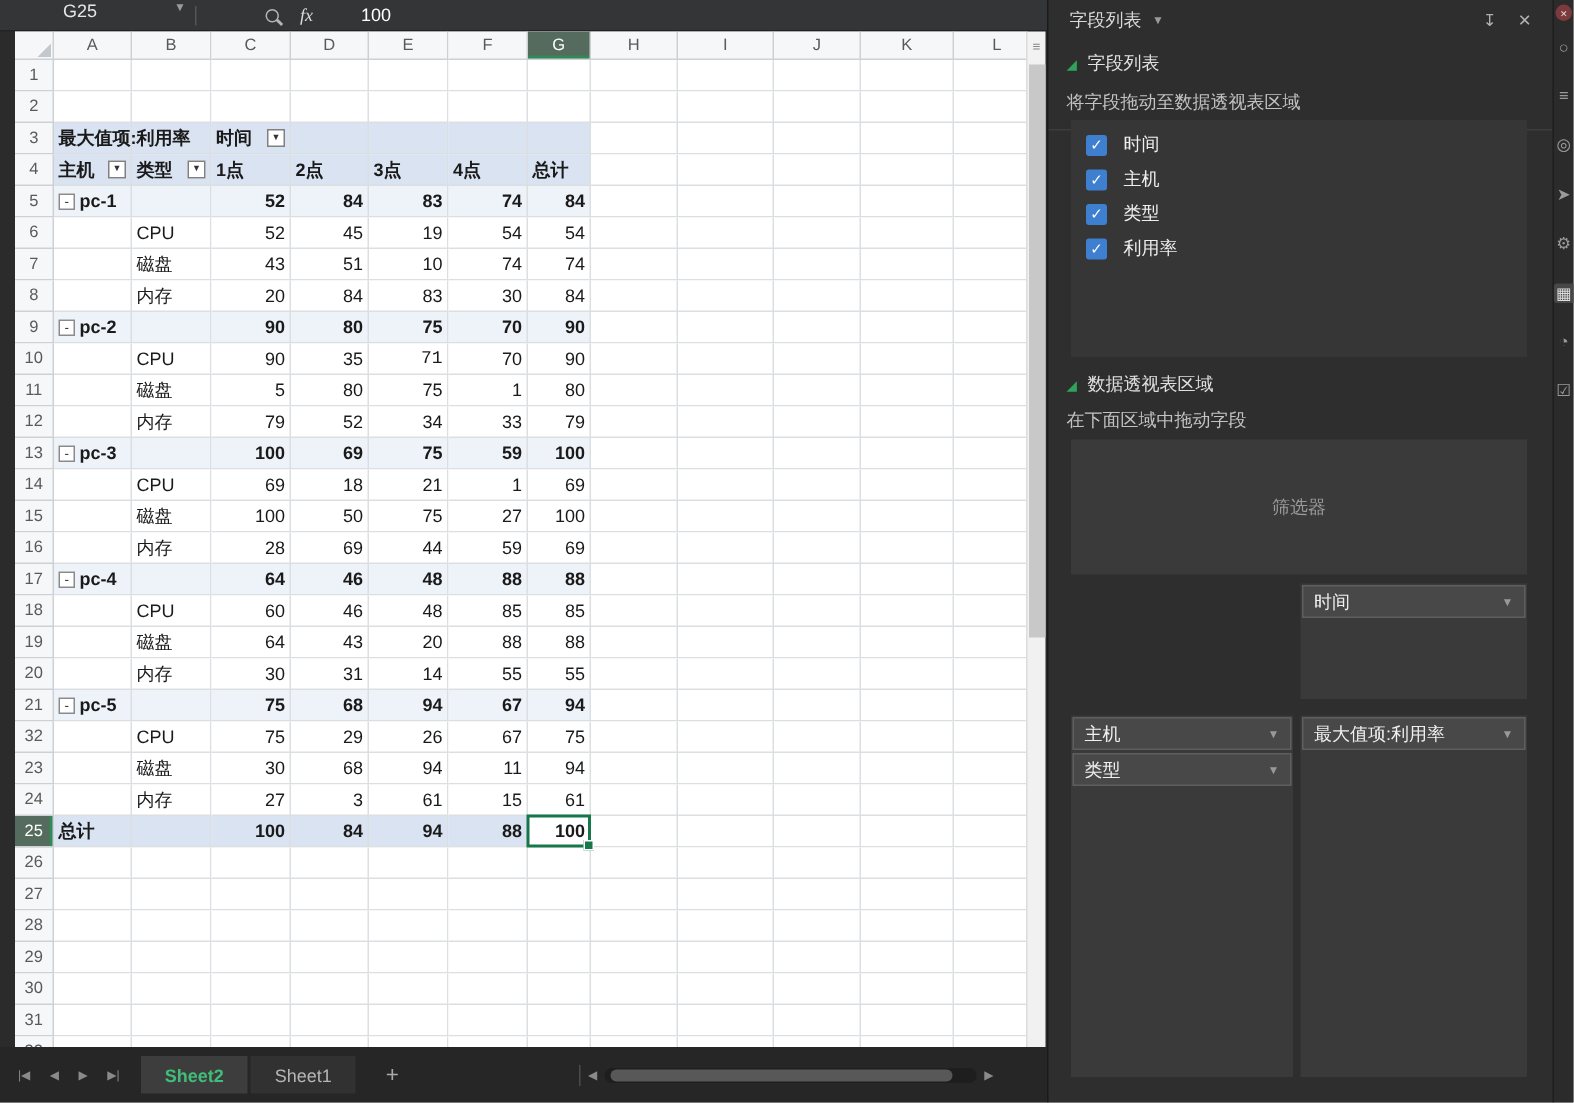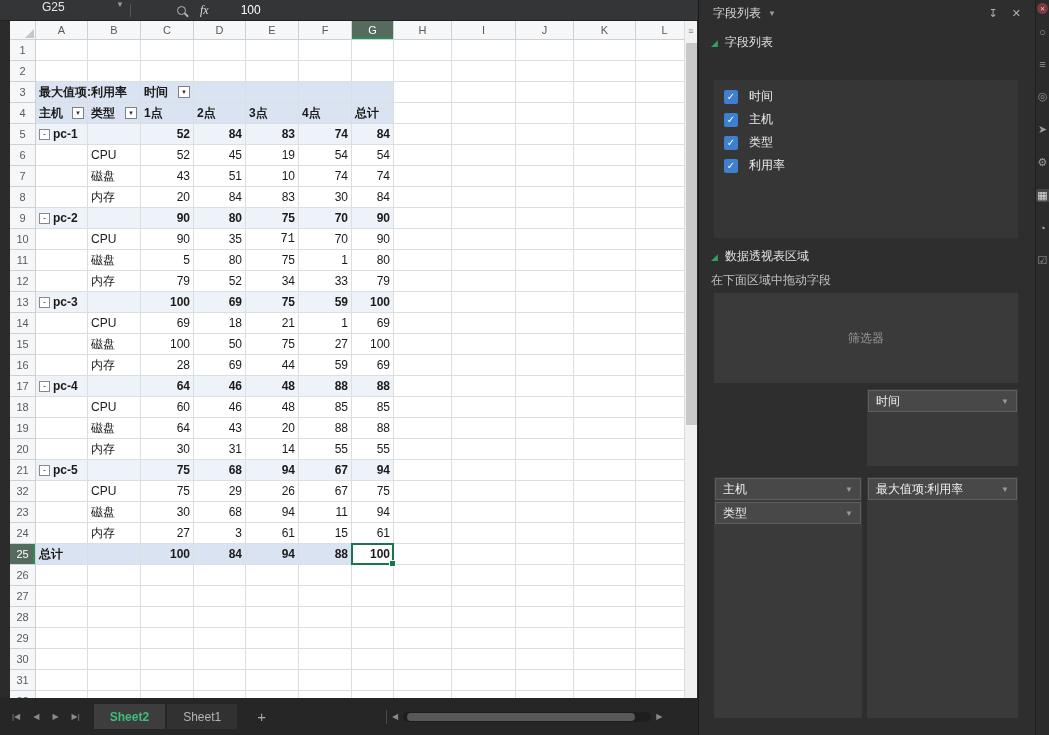--- a/index.html
+++ b/index.html
@@ -914,20 +914,23 @@
     <span id="panelIcons">
         <span>↧</span>
         <span>✕</span>
       </span>
   </div>
 
   <div class="sec" style="top:34px">
     <span class="tri">◢</span>
     <span>字段列表</span>
   </div>
+  <div class="hintwrap" style="top:60px">
+    <span>将字段拖动至数据透视表区域</span>
+  </div>
   <div class="fieldbox" id="fieldList">
       <div class="field-row">
         <span class="cb">✓</span>
         <span class="flabel">时间</span>
       </div>
       <div class="field-row">
         <span class="cb">✓</span>
         <span class="flabel">主机</span>
       </div>
       <div class="field-row">

